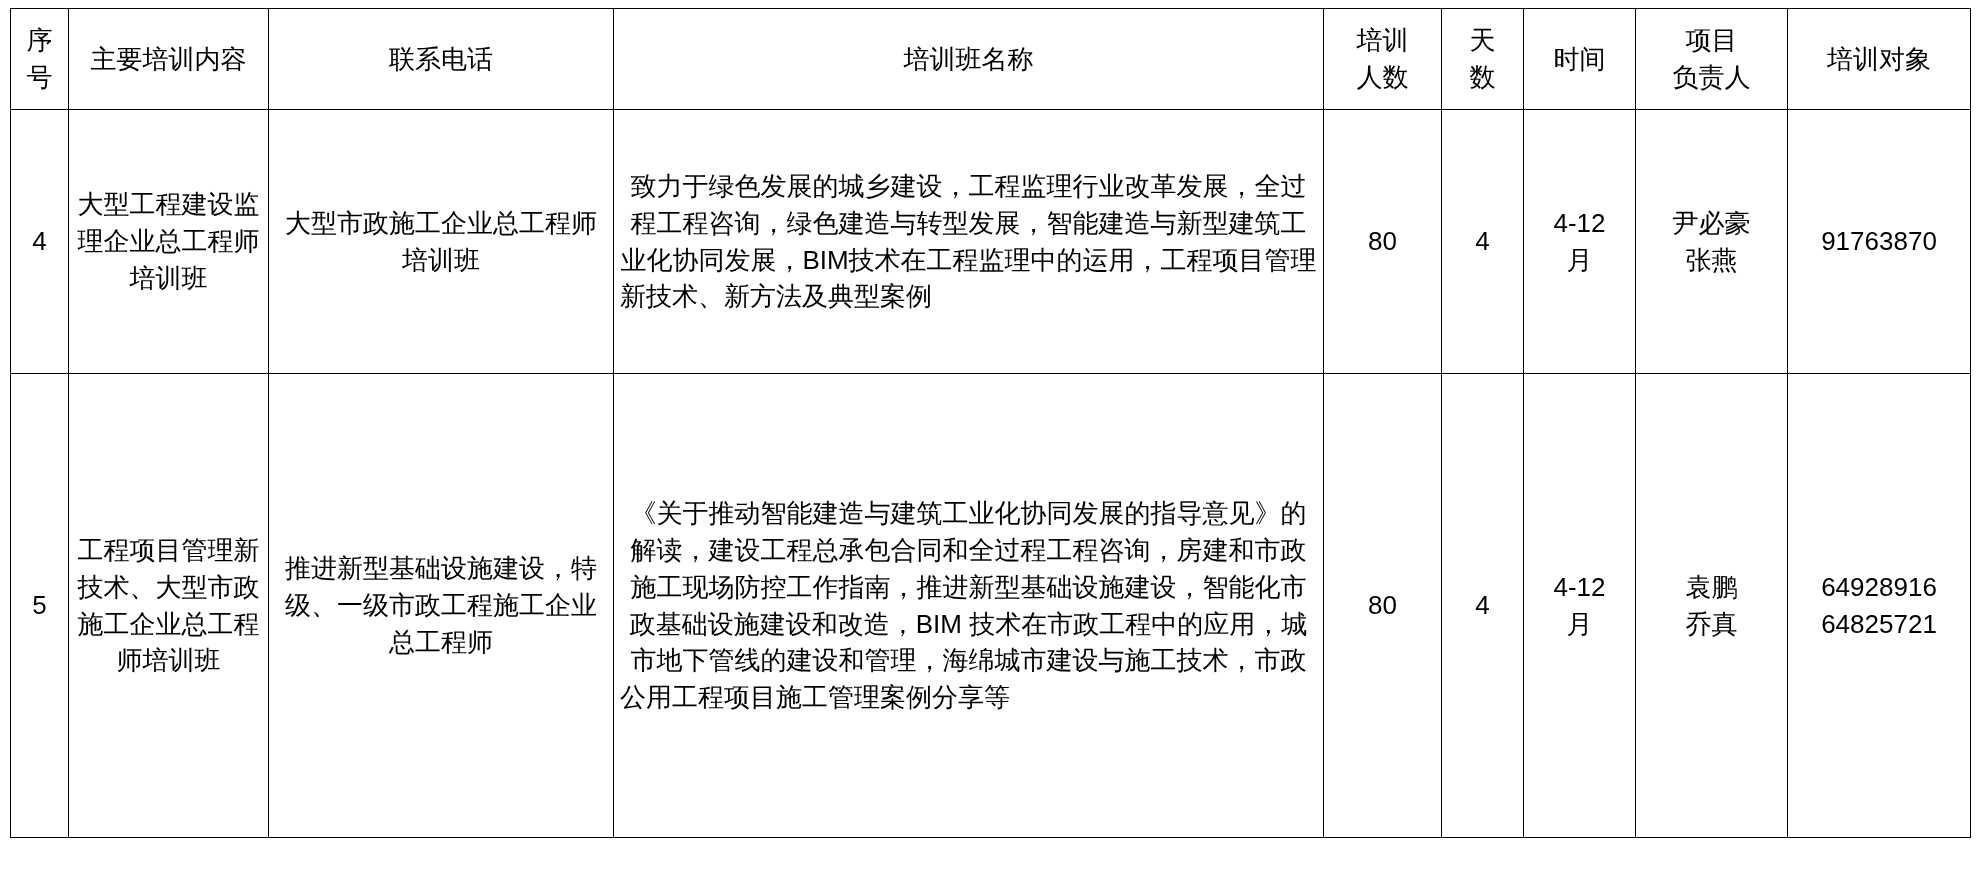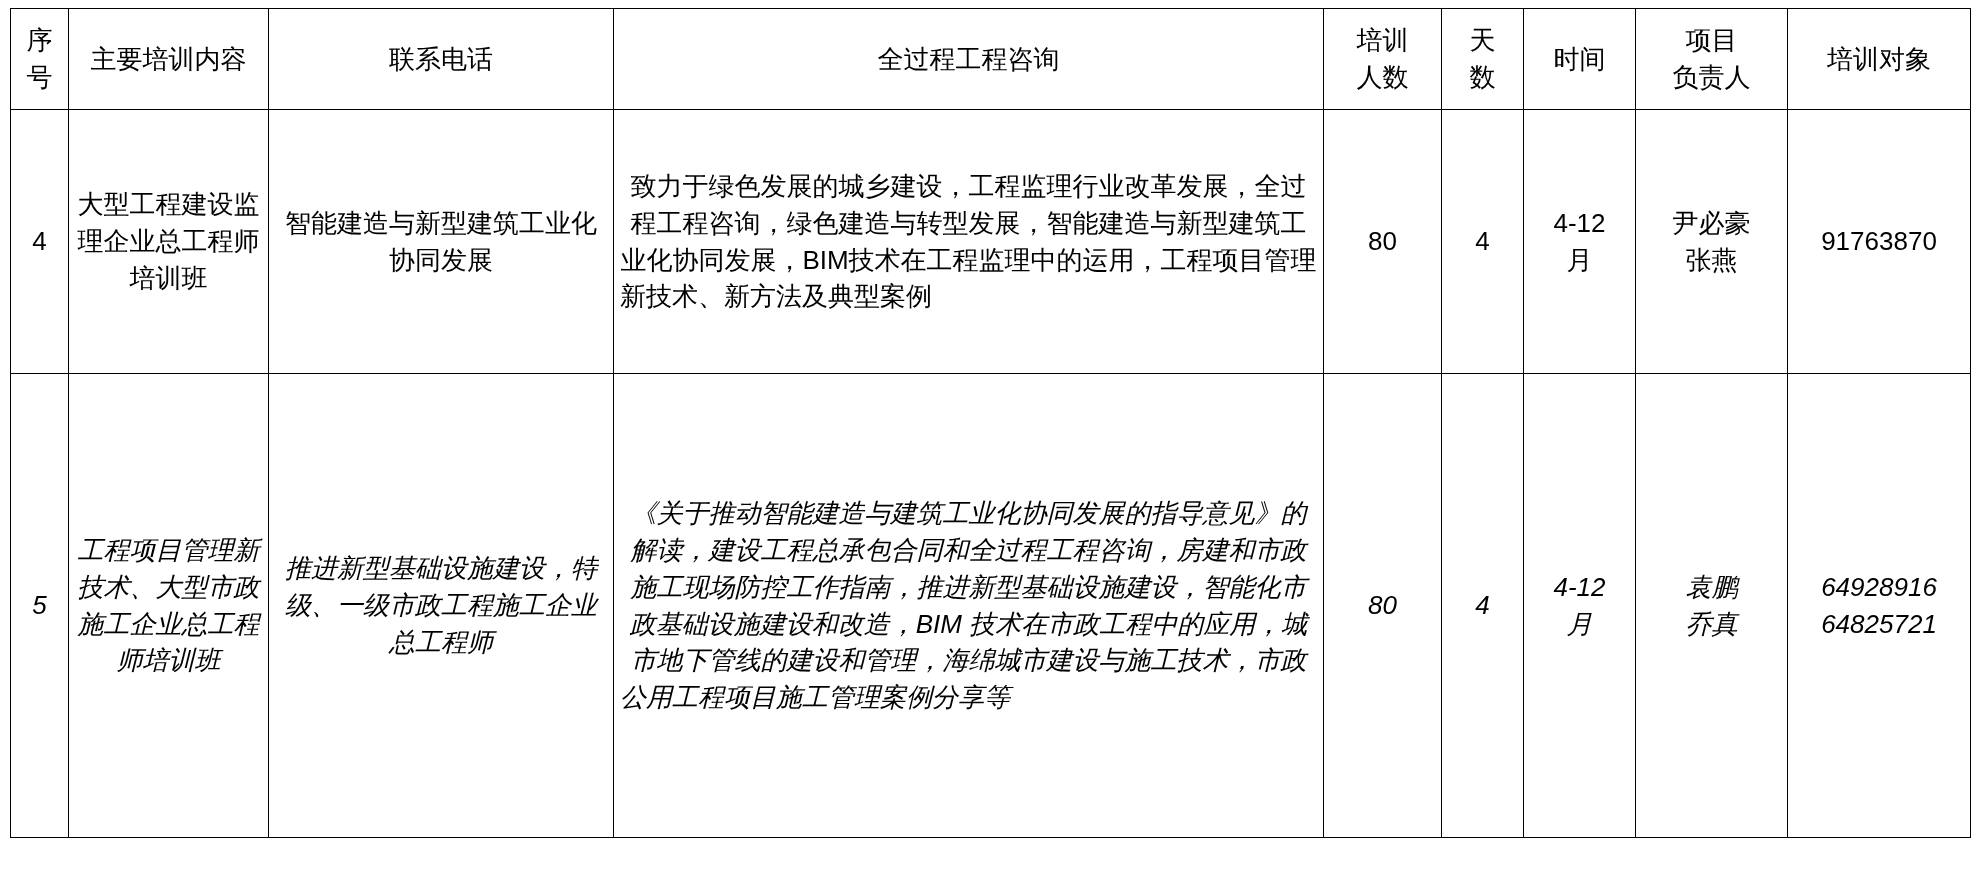--- a/index.html
+++ b/index.html
@@ -60,21 +60,21 @@
     line-height: 1.45;
   }
   .cell-justify {
     text-align: justify;
     text-align-last: left;
     padding-left: 16px;
     padding-right: 14px;
     line-height: 1.5;
   }
   .row-4 td { height: 255px; }
-  .row-5 td { height: 455px; font-style: italic; }
+  .row-5 td { height: 455px; }
   .num-cell { font-size: 27px; }
   .phone-cell { white-space: pre-line; line-height: 1.45; }
   .manager-cell { white-space: pre-line; line-height: 1.45; }
   .time-cell { white-space: pre-line; line-height: 1.35; }
   .hdr-two-line { white-space: pre-line; line-height: 1.25; }
 </style>
 </head>
 <body>
 
 <div class="page">
@@ -89,36 +89,36 @@
       <col class="c-time">
       <col class="c-manager">
       <col class="c-phone">
     </colgroup>
     <thead>
       <tr>
         <td class="hdr-two-line">序
 号</td>
         <td>主要培训内容</td>
         <td>联系电话</td>
-        <td>全过程工程咨询</td>
+        <td>培训班名称</td>
         <td class="hdr-two-line">培训
 人数</td>
         <td class="hdr-two-line">天
 数</td>
         <td>时间</td>
         <td class="hdr-two-line">项目
 负责人</td>
         <td>培训对象</td>
       </tr>
     </thead>
     <tbody>
       <tr class="row-4">
         <td class="num-cell">4</td>
         <td class="cell-left">大型工程建设监理企业总工程师培训班</td>
-        <td class="cell-left">智能建造与新型建筑工业化协同发展</td>
+        <td class="cell-left">大型市政施工企业总工程师培训班</td>
         <td class="cell-justify">致力于绿色发展的城乡建设，工程监理行业改革发展，全过程工程咨询，绿色建造与转型发展，智能建造与新型建筑工业化协同发展，BIM技术在工程监理中的运用，工程项目管理新技术、新方法及典型案例</td>
         <td class="num-cell">80</td>
         <td class="num-cell">4</td>
         <td class="time-cell">4-12
 月</td>
         <td class="manager-cell">尹必豪
 张燕</td>
         <td class="phone-cell">91763870</td>
       </tr>
       <tr class="row-5">

